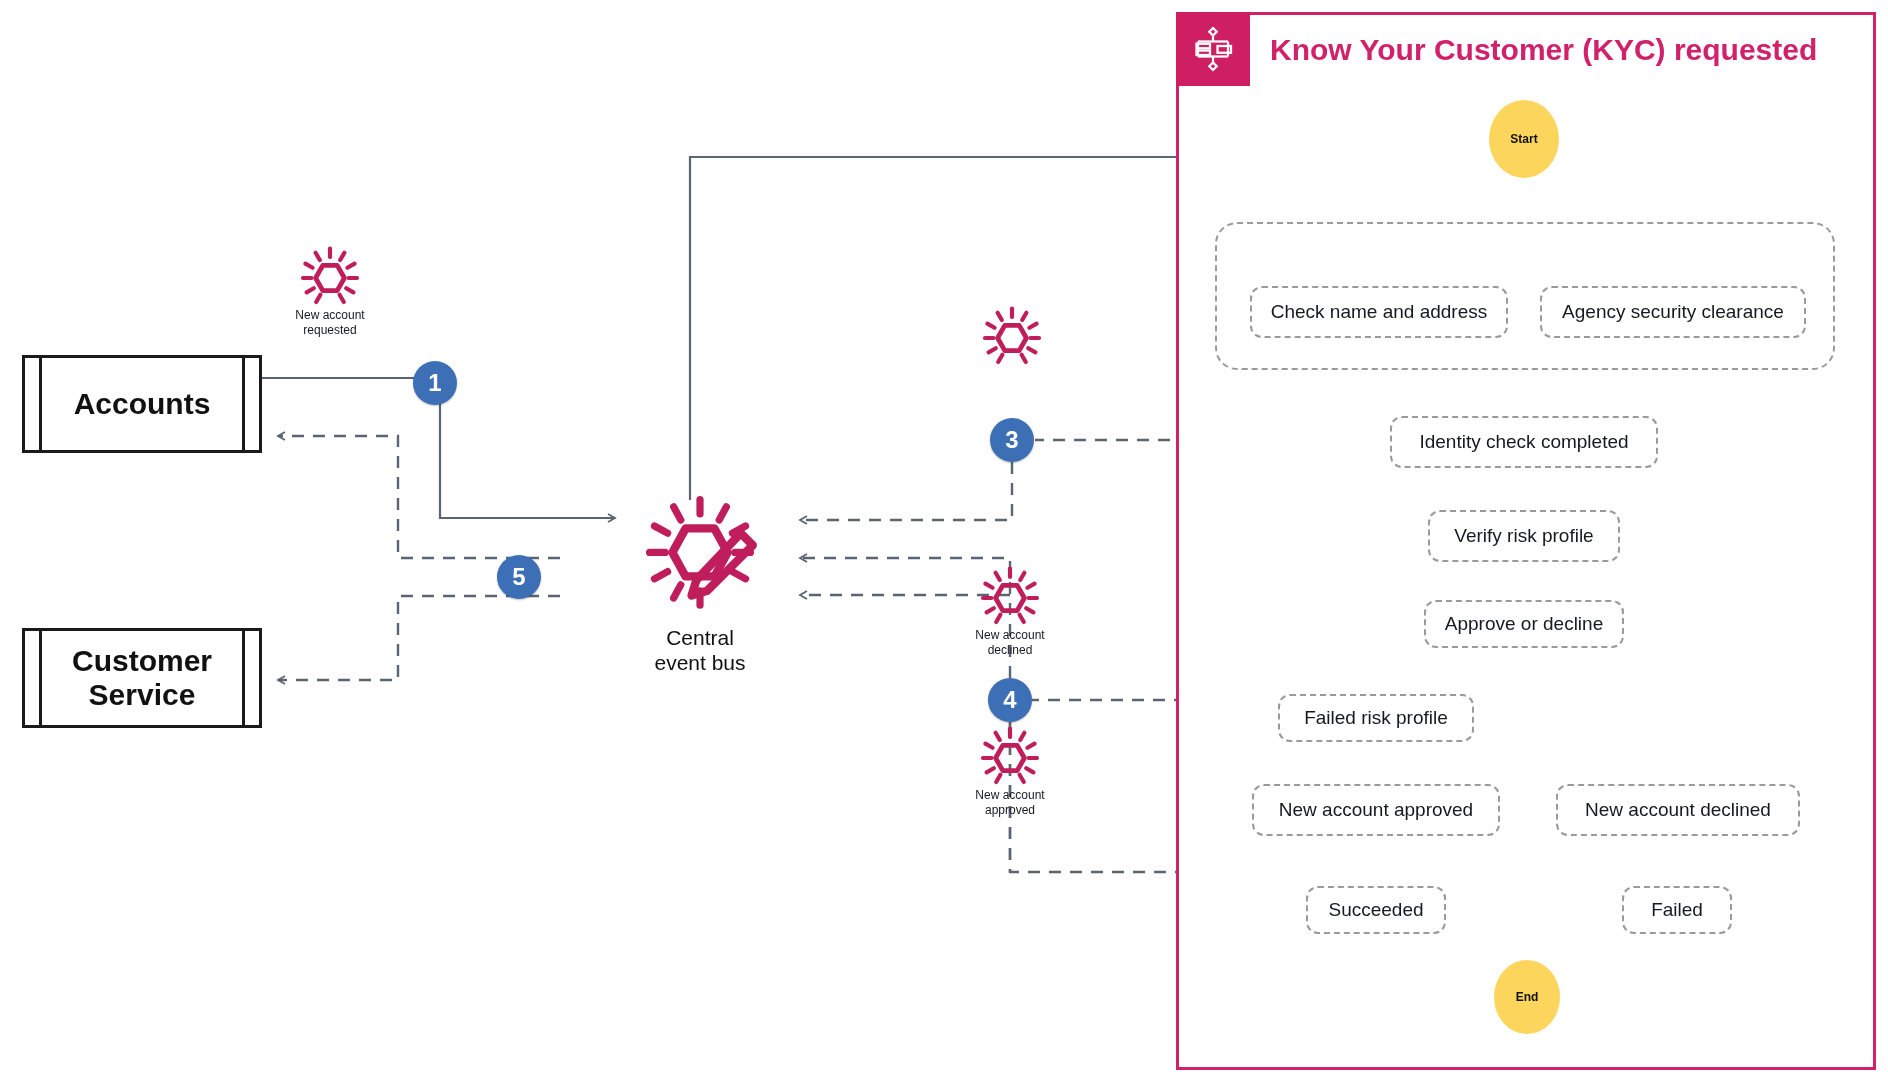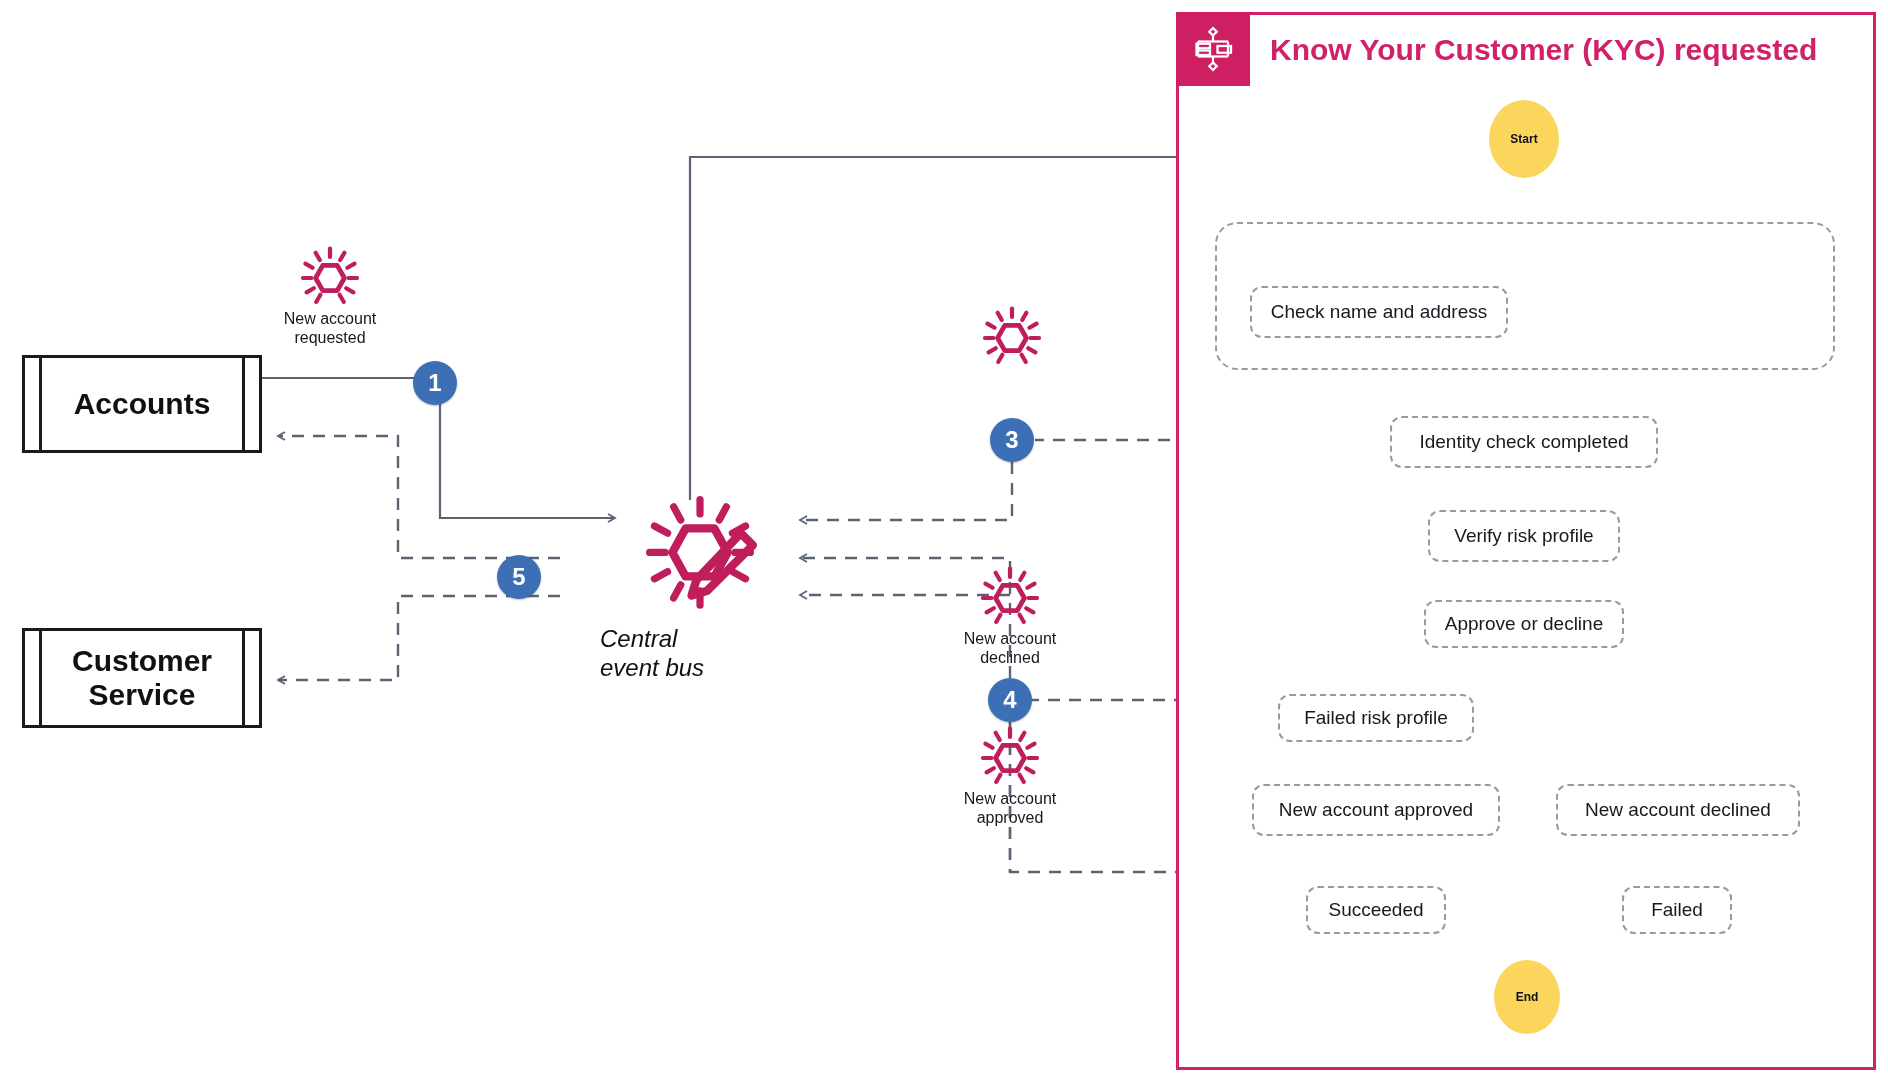--- a/index.html
+++ b/index.html
@@ -27,23 +27,23 @@
   .wfgroup{border:2px dashed #9a9a9a;border-radius:22px;background:transparent;}
   .term{background:#fcd65c;border-radius:50%;display:flex;align-items:center;
         justify-content:center;font-size:12px;font-weight:bold;color:#111;}
 
   
   .badge{background:#3d6fb7;border-radius:50%;display:flex;align-items:center;
          justify-content:center;color:#fff;font-size:24px;font-weight:bold;
          box-shadow:0 1px 2px rgba(0,0,0,.25);}
 
   
-  .evt{position:absolute;text-align:center;font-size:16px;color:#16191f;line-height:1.2;}
+  .evt{position:absolute;text-align:center;font-size:12px;color:#16191f;line-height:1.2;}
   .evt .cap{white-space:pre-line;}
-  .busLabel{position:absolute;text-align:left;font-size:24px;color:#111;line-height:1.2;font-style:italic;}
+  .busLabel{position:absolute;text-align:center;font-size:21px;color:#111;line-height:1.2;}
 </style>
 </head>
 <body>
 
 <div id="stage">
 
   <svg id="wires" viewBox="0 0 1888 1086" xmlns="http://www.w3.org/2000/svg">
     <defs>
       <marker id="arrOpen" markerWidth="12" markerHeight="12" refX="9" refY="5" orient="auto" markerUnits="userSpaceOnUse">
         <path d="M2,1 L9,5 L2,9" fill="none" stroke="#5a6472" stroke-width="1.8"></path>
@@ -259,20 +259,23 @@
 
   <div class="node term" style="left:1489px;top:100px;width:70px;height:78px;">
     <span>Start</span>
   </div>
 
   <div class="node wfgroup" style="left:1215px;top:222px;width:620px;height:148px;"></div>
 
   <div class="node wfbox" style="left:1250px;top:286px;width:258px;height:52px;align-items:center;">
     <span>Check name and address</span>
   </div>
+  <div class="node wfbox" style="left:1540px;top:286px;width:266px;height:52px;">
+    <span>Agency security clearance</span>
+  </div>
 
   <div class="node wfbox" style="left:1390px;top:416px;width:268px;height:52px;">
     <span>Identity check completed</span>
   </div>
 
   <div class="node wfbox" style="left:1424px;top:600px;width:200px;height:48px;">
     <span>Approve or decline</span>
   </div>
 
   <div class="node wfbox" style="left:1428px;top:510px;width:192px;height:52px;">

